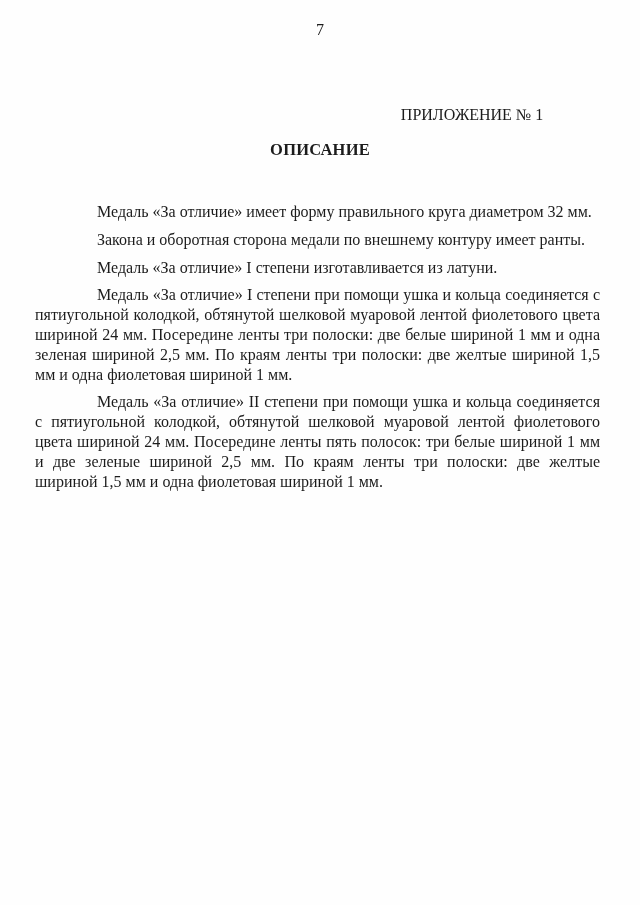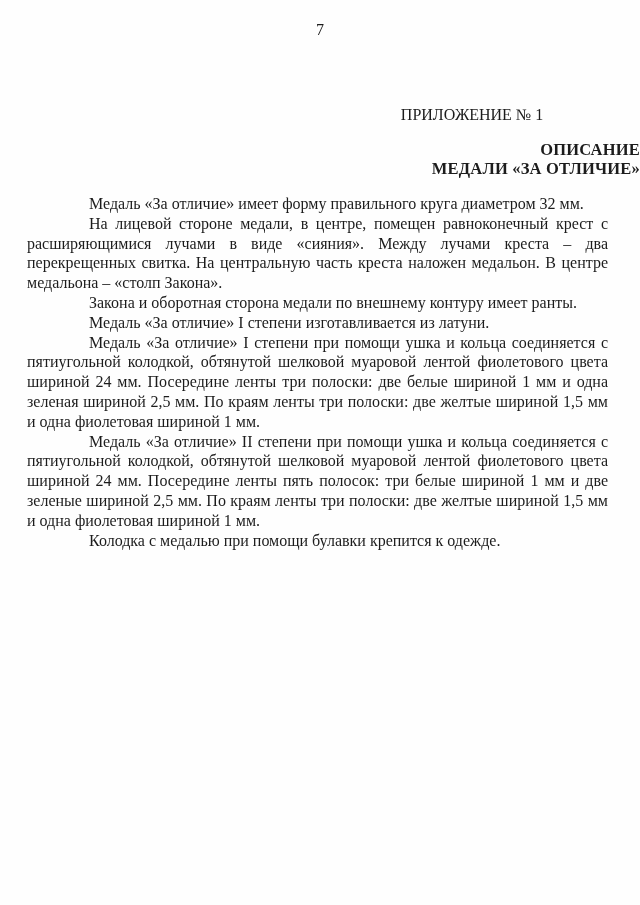--- a/index.html
+++ b/index.html
@@ -35,60 +35,57 @@
     font-size: 16px;
     line-height: 19px;
     white-space: nowrap;
     margin-top: 41px;
   }
   .title-block {
     position: absolute;
     top: 140px;
     left: 0;
     width: 100%;
-    text-align: right;
+    text-align: center;
     font-weight: bold;
     font-size: 16.5px;
     line-height: 19px;
     letter-spacing: 0.2px;
   }
   .body-text {
     position: absolute;
     top: 194px;
     left: 27px;
     width: 581px;
     font-size: 16px;
     line-height: 19.8px;
     text-align: justify;
   }
   .body-text p {
-    margin: 0;
+    margin: 8px;
     padding: 0;
     text-indent: 62px;
   }
 </style>
 </head>
 <body>
 
 <div class="page">
 
   <div class="page-number">7</div>
 
   <div class="appendix-block">
     <div>ПРИЛОЖЕНИЕ № 1</div>
   </div>
 
   <div class="title-block">
     <div>ОПИСАНИЕ</div>
-    <div>МЕДАЛИ «ЗА ОТЛИЧИЕ»</div>
   </div>
 
   <div class="body-text">
     <p>Медаль «За отличие» имеет форму правильного круга диаметром 32 мм.</p>
-    <p>На лицевой стороне медали, в центре, помещен равноконечный крест с расширяющимися лучами в виде «сияния». Между лучами креста – два перекрещенных свитка. На центральную часть креста наложен медальон. В центре медальона – «столп Закона».</p>
     <p>Закона и оборотная сторона медали по внешнему контуру имеет ранты.</p>
     <p>Медаль «За отличие» I степени изготавливается из латуни.</p>
     <p>Медаль «За отличие» I степени при помощи ушка и кольца соединяется с пятиугольной колодкой, обтянутой шелковой муаровой лентой фиолетового цвета шириной 24 мм. Посередине ленты три полоски: две белые шириной 1 мм и одна зеленая шириной 2,5 мм. По краям ленты три полоски: две желтые шириной 1,5 мм и одна фиолетовая шириной 1 мм.</p>
     <p>Медаль «За отличие» II степени при помощи ушка и кольца соединяется с пятиугольной колодкой, обтянутой шелковой муаровой лентой фиолетового цвета шириной 24 мм. Посередине ленты пять полосок: три белые шириной 1 мм и две зеленые шириной 2,5 мм. По краям ленты три полоски: две желтые шириной 1,5 мм и одна фиолетовая шириной 1 мм.</p>
-    <p>Колодка с медалью при помощи булавки крепится к одежде.</p>
   </div>
 
 </div>
 
 </body></html>

